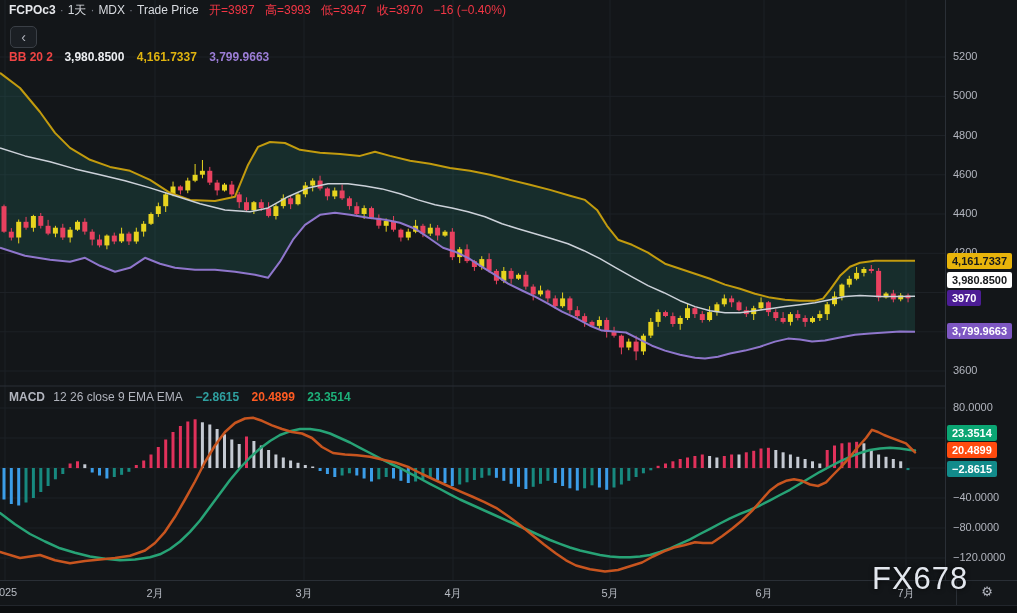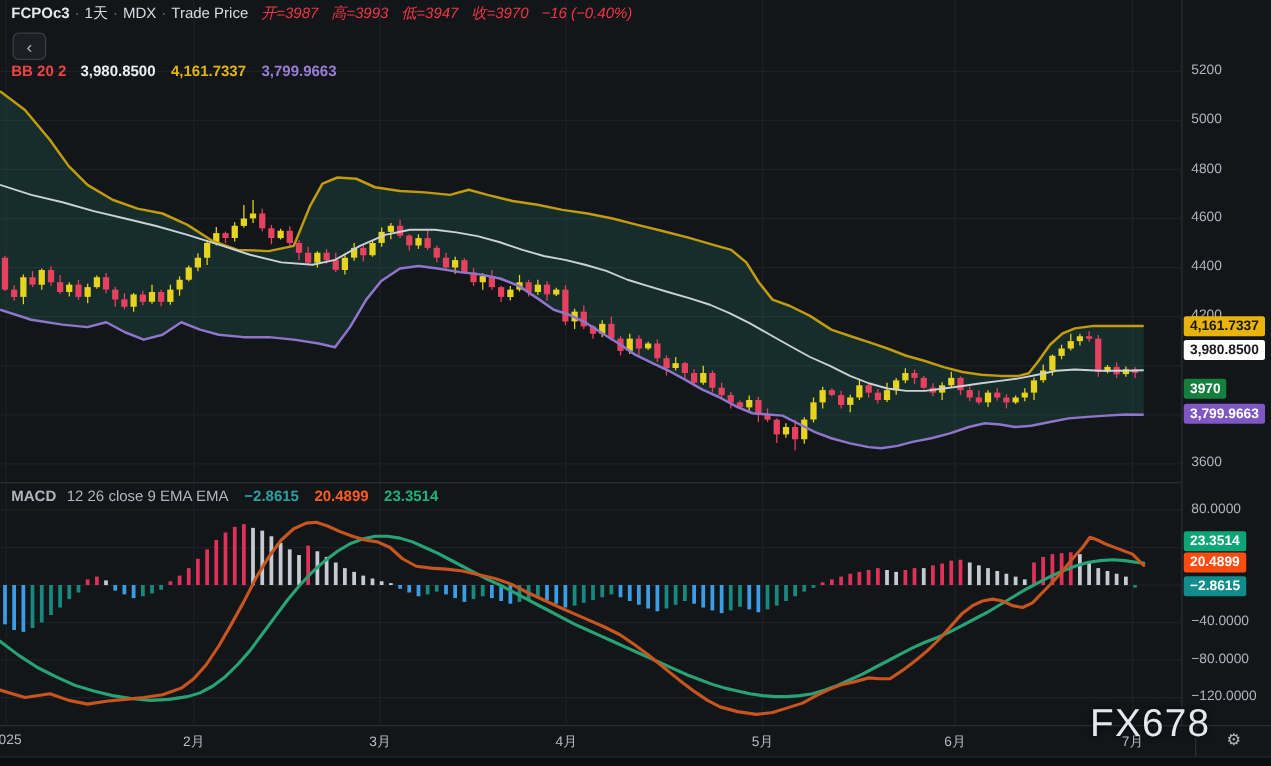--- a/index.html
+++ b/index.html
@@ -4,21 +4,21 @@
 <style>
   html,body{margin:0;padding:0;background:#131619;}
   #app{position:relative;width:1017px;height:613px;overflow:hidden;background:#131619;
        font-family:"Liberation Sans",sans-serif;color:#d1d4dc;}
   #plot{position:absolute;left:0;top:0;z-index:1;}
   
   #hdr1{position:absolute;left:9px;top:3px;z-index:5;font-size:12px;line-height:15px;white-space:nowrap;}
   #hdr1 .sym{color:#e6e8ec;font-weight:700;}
   #hdr1 .w{color:#d8dbe0;}
   #hdr1 .dim{color:#787b86;padding:0 4px;}
-  #hdr1 .red{color:#f23645;margin-left:7px;font-style:italic;}
+  #hdr1 .red{color:#f23645;margin-left:7px;}
   #back{position:absolute;left:10px;top:26px;width:27px;height:22px;z-index:5;
         background:#1b1f24;border:1px solid #3a3f46;border-radius:5px;color:#b2b5be;
         font-size:14px;line-height:20px;text-align:center;padding:0;cursor:pointer;}
   #bbrow{position:absolute;left:9px;top:50px;z-index:5;font-size:12px;white-space:nowrap;}
   #bbrow .lbl{color:#ef4444;font-weight:700;margin-right:8px;}
   #bbrow .basis{color:#eceef1;font-weight:700;margin-right:9px;}
   #bbrow .up{color:#e0b40f;font-weight:700;margin-right:9px;}
   #bbrow .lo{color:#9b7dd6;font-weight:700;}
   #macdrow{position:absolute;left:9px;top:390px;z-index:5;font-size:12px;white-space:nowrap;}
   #macdrow .lbl{color:#b2b5be;font-weight:700;}
@@ -494,21 +494,21 @@
       <div class="tick" style="top:168px">4600</div>
       <div class="tick" style="top:207px">4400</div>
       <div class="tick" style="top:246px">4200</div>
       <div class="tick" style="top:364px">3600</div>
       <div class="tick" style="top:401px">80.0000</div>
       <div class="tick" style="top:491px">−40.0000</div>
       <div class="tick" style="top:521px">−80.0000</div>
       <div class="tick" style="top:551px">−120.0000</div>
       <div class="badge" style="top:253px;background:#e8b40b;color:#17191c">4,161.7337</div>
       <div class="badge" style="top:272px;background:#ffffff;color:#17191c">3,980.8500</div>
-      <div class="badge" style="top:303px;background:#15803d;color:#ffffff">3970</div>
+      <div class="badge" style="top:290px;background:#4c1d95;color:#ffffff">3970</div>
       <div class="badge" style="top:323px;background:#7e57c2;color:#ffffff">3,799.9663</div>
       <div class="badge" style="top:425px;background:#0ba673;color:#ffffff">23.3514</div>
       <div class="badge" style="top:442px;background:#ff4b0e;color:#ffffff">20.4899</div>
       <div class="badge" style="top:461px;background:#128b8b;color:#ffffff">−2.8615</div>
     </div>
 
 
   <div id="taxis">
     <div id="gearsep"></div>
     <div id="gear">⚙</div>

